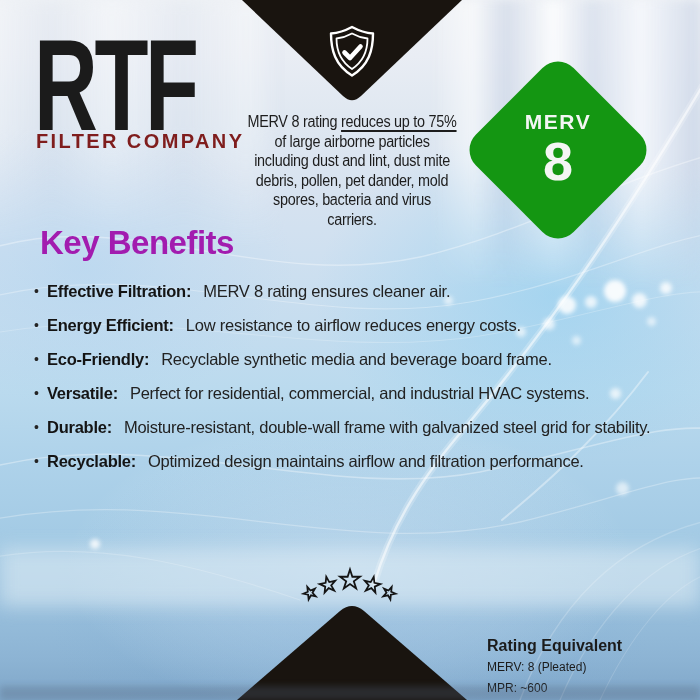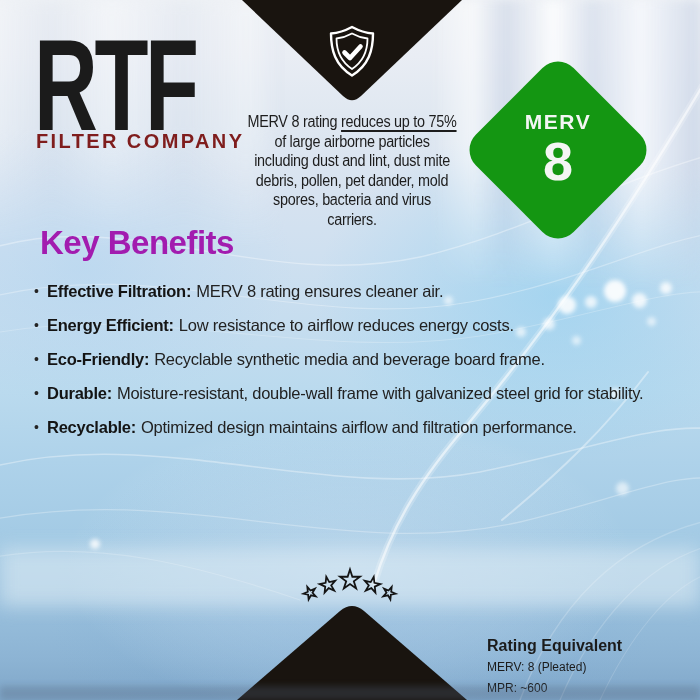--- a/index.html
+++ b/index.html
@@ -89,21 +89,21 @@
   
   .kb-title{
     position:absolute;left:40px;top:224px;
     font-weight:bold;font-size:33px;letter-spacing:-.5px;color:#a21caf;
   }
   .benefits{position:absolute;left:34px;top:276px;width:652px;}
   .benefit{display:flex;margin-bottom:3px;}
   .benefit .dot{width:13px;flex:0 0 13px;font-size:14px;line-height:31px;color:#242424;}
   .benefit .dot::before{content:"\2022";}
   .benefit .btext{flex:1;font-size:16.5px;line-height:31px;letter-spacing:-.25px;color:#222;}
-  .benefit .btext b{color:#141414;margin-right:5px;}
+  .benefit .btext b{color:#141414;margin-right:12px;}
   
   .bottom-svg{position:absolute;left:0;top:560px;}
   
   .rating{position:absolute;left:487px;top:599px;color:#1b1b1b;}
   .rating-title{font-weight:bold;font-size:16px;line-height:21.5px;margin-top:36px;}
   .rating-line{font-size:12px;line-height:21.5px;}
 </style>
 </head>
 <body>
 
@@ -185,20 +185,24 @@
     <div class="benefit">
       <span class="dot"></span>
       <span class="btext"><b>Energy Efficient:</b><span>Low resistance to airflow reduces energy costs.</span></span>
     </div>
     <div class="benefit">
       <span class="dot"></span>
       <span class="btext"><b>Eco-Friendly:</b><span>Recyclable synthetic media and beverage board frame.</span></span>
     </div>
     <div class="benefit">
       <span class="dot"></span>
+      <span class="btext"><b>Versatile:</b><span>Perfect for residential, commercial, and industrial HVAC systems.</span></span>
+    </div>
+    <div class="benefit">
+      <span class="dot"></span>
       <span class="btext"><b>Durable:</b><span>Moisture-resistant, double-wall frame with galvanized steel grid for stability.</span></span>
     </div>
     <div class="benefit">
       <span class="dot"></span>
       <span class="btext"><b>Recyclable:</b><span>Optimized design maintains airflow and filtration performance.</span></span>
     </div>
   </div>
 
   <svg class="bottom-svg" width="700" height="140" viewBox="0 0 140 28" style="width:700px;height:140px">
   </svg>

